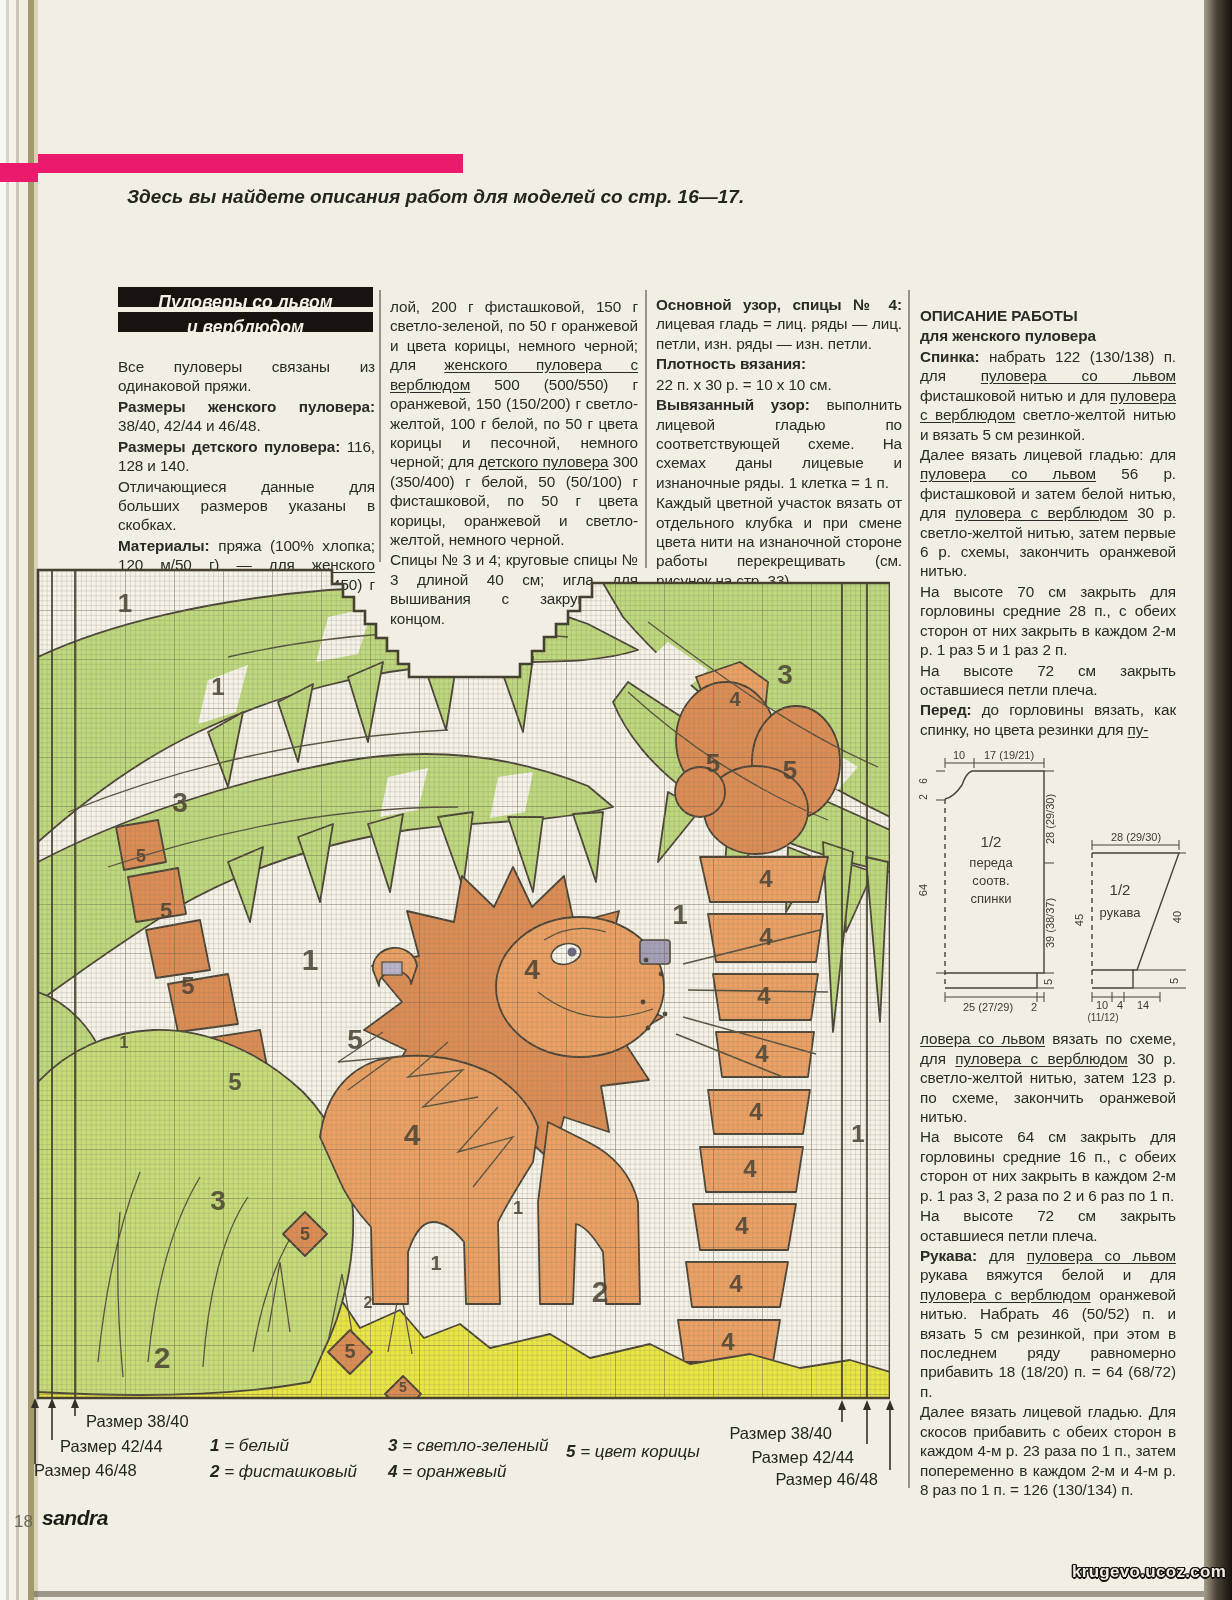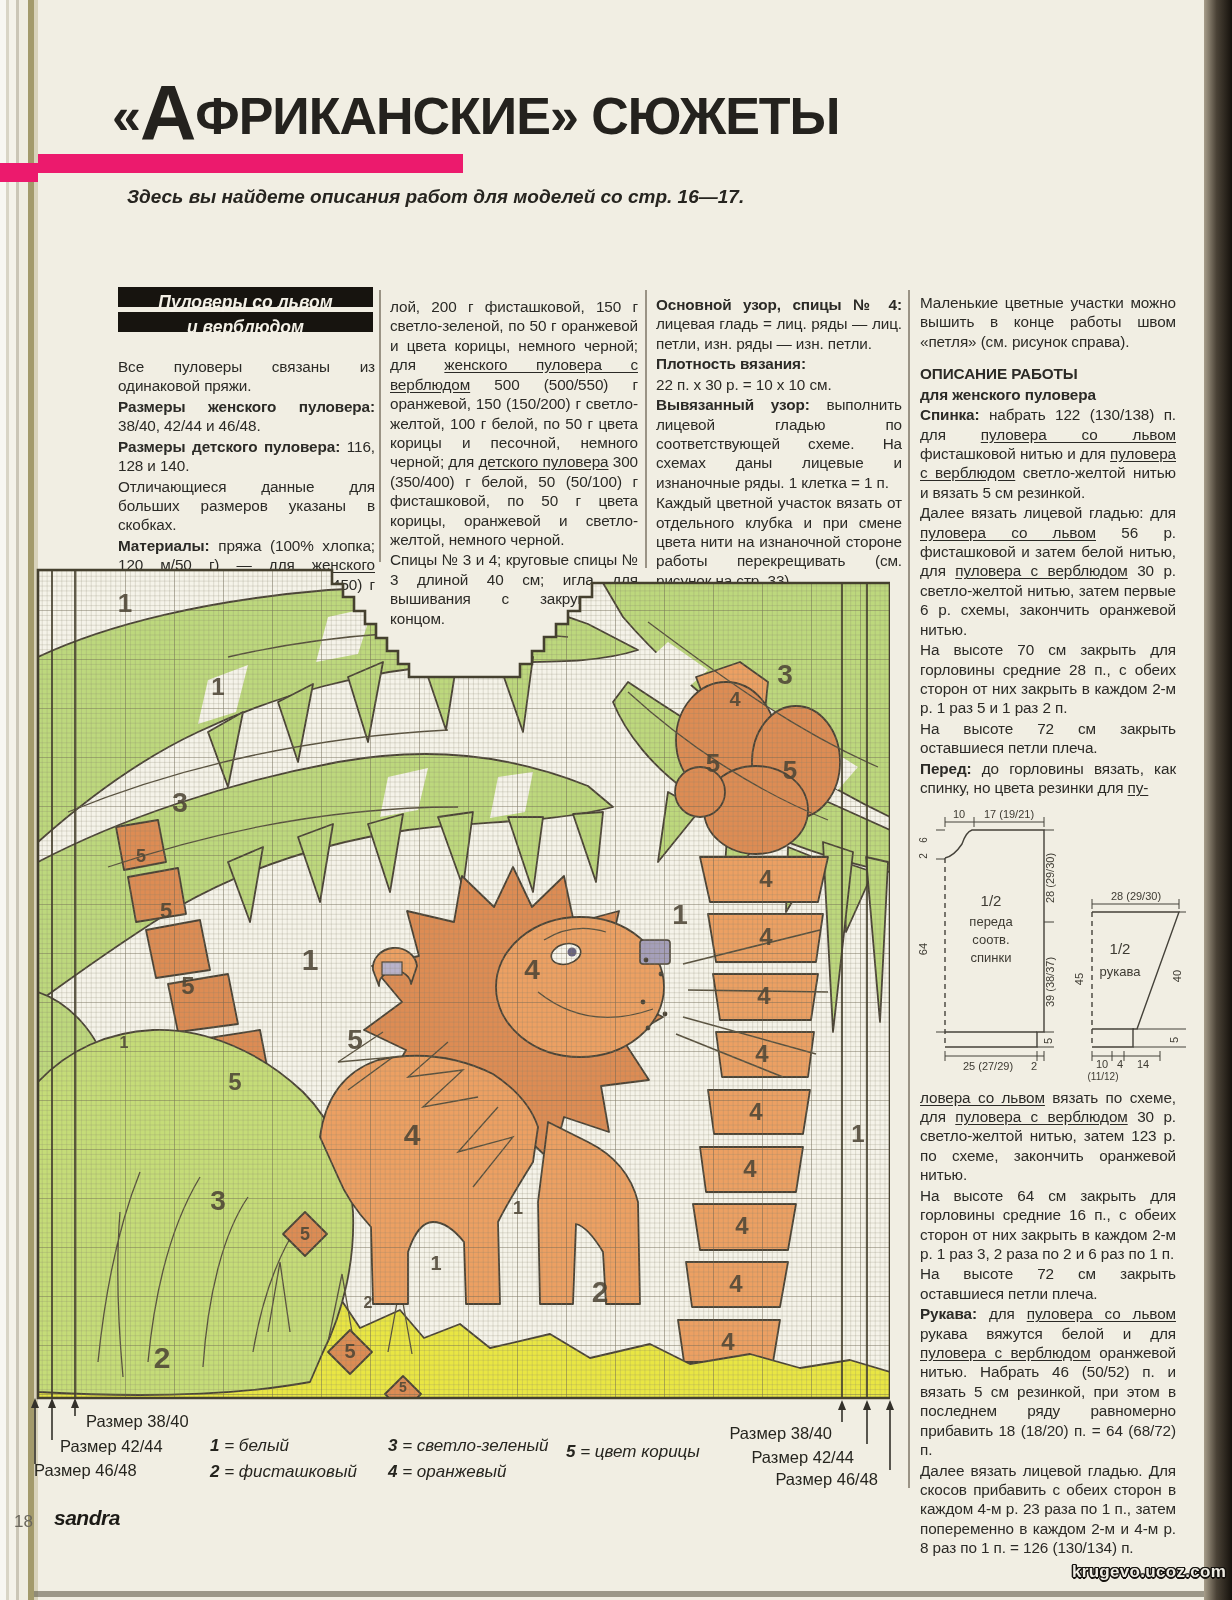--- a/index.html
+++ b/index.html
@@ -59,40 +59,39 @@
   .arr line{stroke:#33302a;stroke-width:1.6}
   .arr polygon{fill:#33302a}
   
   .schematic{margin:6px 0 4px -24px;display:block;}
   .sch-line{stroke:#45423a;stroke-width:1.4;fill:none;}
   .sch-dash{stroke-dasharray:5,4;}
   .sch-tick{stroke:#45423a;stroke-width:1;}
   .sch-labels text{fill:#3e3b33;text-anchor:middle;font-family:"Liberation Sans",sans-serif;}
   
   .pagenum{position:absolute;left:14px;top:1512px;font-size:17px;color:#6b675d;}
-  .magname{position:absolute;left:54px;top:1506px;font-size:21px;font-weight:bold;font-style:italic;color:#1c1a16;letter-spacing:-0.5px;}
+  .magname{position:absolute;left:42px;top:1506px;font-size:21px;font-weight:bold;font-style:italic;color:#1c1a16;letter-spacing:-0.5px;}
   .watermark{position:absolute;left:1072px;top:1562px;font-size:17px;font-weight:bold;color:#efede4;letter-spacing:.3px;
     text-shadow:-1.5px 0 #15120e,1.5px 0 #15120e,0 -1.5px #15120e,0 1.5px #15120e,-1px -1px #15120e,1px 1px #15120e,-1px 1px #15120e,1px -1px #15120e;}
 </style>
 </head>
 <body>
 
 <div class="page">
 
   <div class="edge e1"></div>
   <div class="edge e2"></div>
   <div class="edge e3"></div>
   <div class="edge e4"></div>
   <div class="edge e5"></div>
   <div class="edge e6"></div>
   <div class="edge e7"></div>
   <div class="right-shadow"></div>
   <div class="bottom-shadow"></div>
 
-  <div class="title"><span class="tq">«</span><span class="tbig">А</span><span class="trest">ФРИКАНСКИЕ» СЮЖЕТЫ</span></div>
   <div class="pink-bar"></div>
   <div class="pink-bar-edge"></div>
   <div class="subtitle">Здесь вы найдете описания работ для моделей со стр. 16—17.</div>
 
   <div class="box">
     <div class="box-bar">Пуловеры со львом</div>
     <div class="box-bar">и верблюдом</div>
   </div>
 
   <div class="colrule r1"></div>
@@ -112,21 +111,20 @@
     </div>
   <div class="col c3">
       <p class="para"><span class="st-b">Основной узор, спицы № 4: </span><span class="st-n">лицевая гладь = лиц. ряды — лиц. петли, изн. ряды — изн. петли.</span></p>
       <p class="para"><span class="st-b">Плотность вязания:</span></p>
       <p class="para"><span class="st-n">22 п. х 30 р. = 10 х 10 см.</span></p>
       <p class="para"><span class="st-b">Вывязанный узор: </span><span class="st-n">выполнить лицевой гладью по соответствующей схеме. На схемах даны лицевые и изнаночные ряды. 1 клетка = 1 п.</span></p>
       <p class="para"><span class="st-n">Каждый цветной участок вязать от отдельного клубка и при смене цвета нити на изнаночной стороне работы перекрещивать (см. рисунок на стр. 33).</span></p>
     </div>
   <div class="col c4">
     <div>
-        <p class="para"><span class="st-n">Маленькие цветные участки можно вышить в конце работы швом «петля» (см. рисунок справа).</span></p>
         <p class="para mt"><span class="st-b">ОПИСАНИЕ РАБОТЫ</span></p>
         <p class="para"><span class="st-b">для женского пуловера</span></p>
         <p class="para"><span class="st-b">Спинка: </span><span class="st-n">набрать 122 (130/138) п. для </span><span class="st-u">пуловера со львом</span><span class="st-n"> фисташковой нитью и для </span><span class="st-u">пуловера с верблюдом</span><span class="st-n"> светло-желтой нитью и вязать 5 см резинкой.</span></p>
         <p class="para"><span class="st-n">Далее вязать лицевой гладью: для </span><span class="st-u">пуловера со львом</span><span class="st-n"> 56 р. фисташковой и затем белой нитью, для </span><span class="st-u">пуловера с верблюдом</span><span class="st-n"> 30 р. светло-желтой нитью, затем первые 6 р. схемы, закончить оранжевой нитью.</span></p>
         <p class="para"><span class="st-n">На высоте 70 см закрыть для горловины средние 28 п., с обеих сторон от них закрыть в каждом 2-м р. 1 раз 5 и 1 раз 2 п.</span></p>
         <p class="para"><span class="st-n">На высоте 72 см закрыть оставшиеся петли плеча.</span></p>
         <p class="para"><span class="st-b">Перед: </span><span class="st-n">до горловины вязать, как спинку, но цвета резинки для </span><span class="st-u">пу-</span></p>
       </div>
 
     <svg class="schematic" width="290" height="280" viewBox="0 0 290 280">

